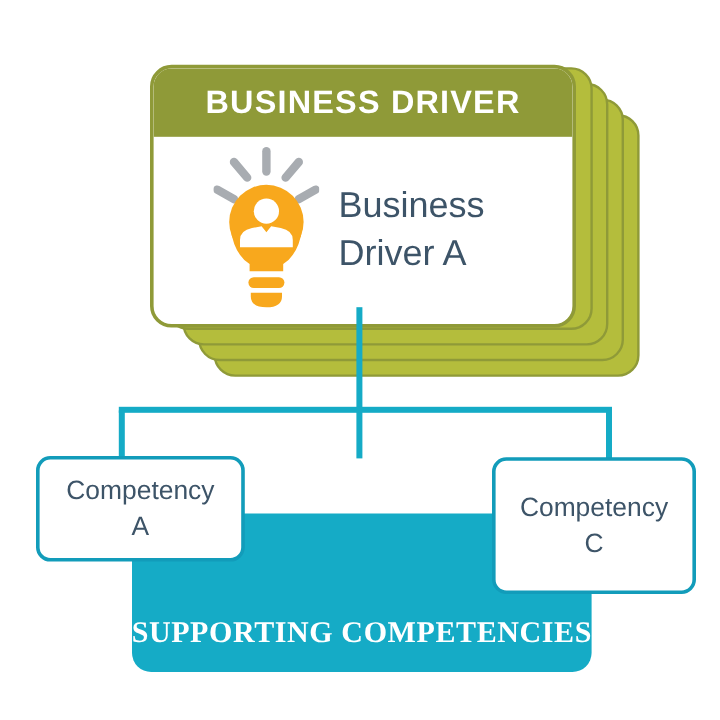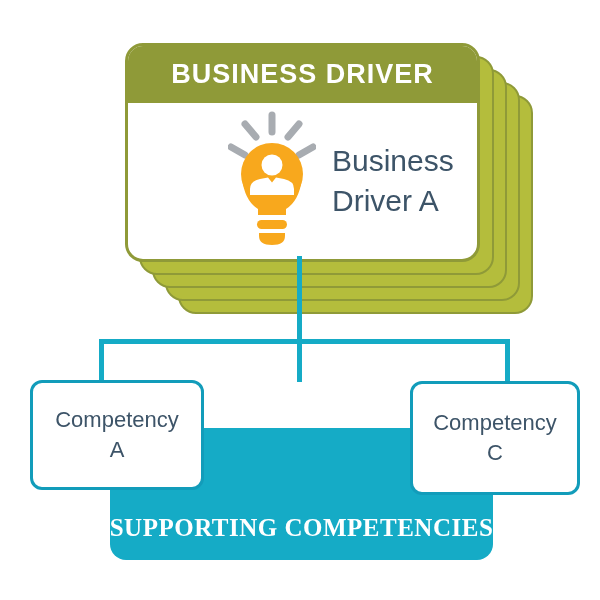--- a/index.html
+++ b/index.html
@@ -16,32 +16,32 @@
     background:var(--olive_light,#b4bd3c);
     border:2px solid var(--olive,#8f9a38);
     border-radius:18px;
   }
   .stack-1{left:139px;top:56px;z-index:4;}
   .stack-2{left:152px;top:69px;z-index:3;}
   .stack-3{left:165px;top:82px;z-index:2;}
   .stack-4{left:178px;top:95px;z-index:1;}
 
   .main-card{
-    position:absolute;left:125px;top:43px;width:355px;height:219px;box-sizing:border-box;
+    position:absolute;left:125px;top:54px;width:355px;height:219px;box-sizing:border-box;
     background:#ffffff;border:3px solid var(--olive,#8f9a38);
     border-radius:18px;overflow:hidden;z-index:5;
     display:flex;flex-direction:column;
   }
   .main-card-header{
     height:57px;flex:0 0 57px;background:var(--olive,#8f9a38);
     display:flex;align-items:center;justify-content:center;
     color:#ffffff;font-weight:bold;font-size:27px;letter-spacing:1px;
   }
   .main-card-body{
-    flex:1;display:flex;align-items:center;justify-content:flex-end;gap:16px;
+    flex:1;display:flex;align-items:center;justify-content:center;gap:16px;
   }
   .bulb-icon{flex:0 0 auto;}
   .main-card-title{
     width:145px;font-size:30px;line-height:40px;
     color:var(--text_dark,#3d5468);
   }
 
   
   .conn{position:absolute;background:var(--teal,#15abc6);z-index:6;}
   .conn-v-mid{left:297px;top:256px;width:5px;height:126px;}
@@ -55,21 +55,21 @@
     background:var(--teal,#15abc6);border-radius:16px;z-index:6;
     display:flex;align-items:flex-end;justify-content:center;font-family:Liberation Serif, serif;
   }
   .banner-label{
     color:#ffffff;font-weight:bold;font-size:25px;letter-spacing:0.5px;
     padding-bottom:18px;white-space:nowrap;
   }
 
   
   .comp-box{
-    position:absolute;top:380px;width:174px;height:110px;box-sizing:border-box;
+    position:absolute;top:380px;width:174px;height:88px;box-sizing:border-box;
     background:#ffffff;border:3px solid var(--teal_border,#129cba);
     border-radius:12px;z-index:7;
     display:flex;align-items:center;justify-content:center;text-align:center;
   }
   .comp-a{left:30px;}
   .comp-b{left:218px;}
   .comp-c{left:410px;width:170px;top:381px;height:114px;}
   .comp-label{
     width:140px;font-size:22px;line-height:30px;color:var(--text_dark,#3d5468);
   }

